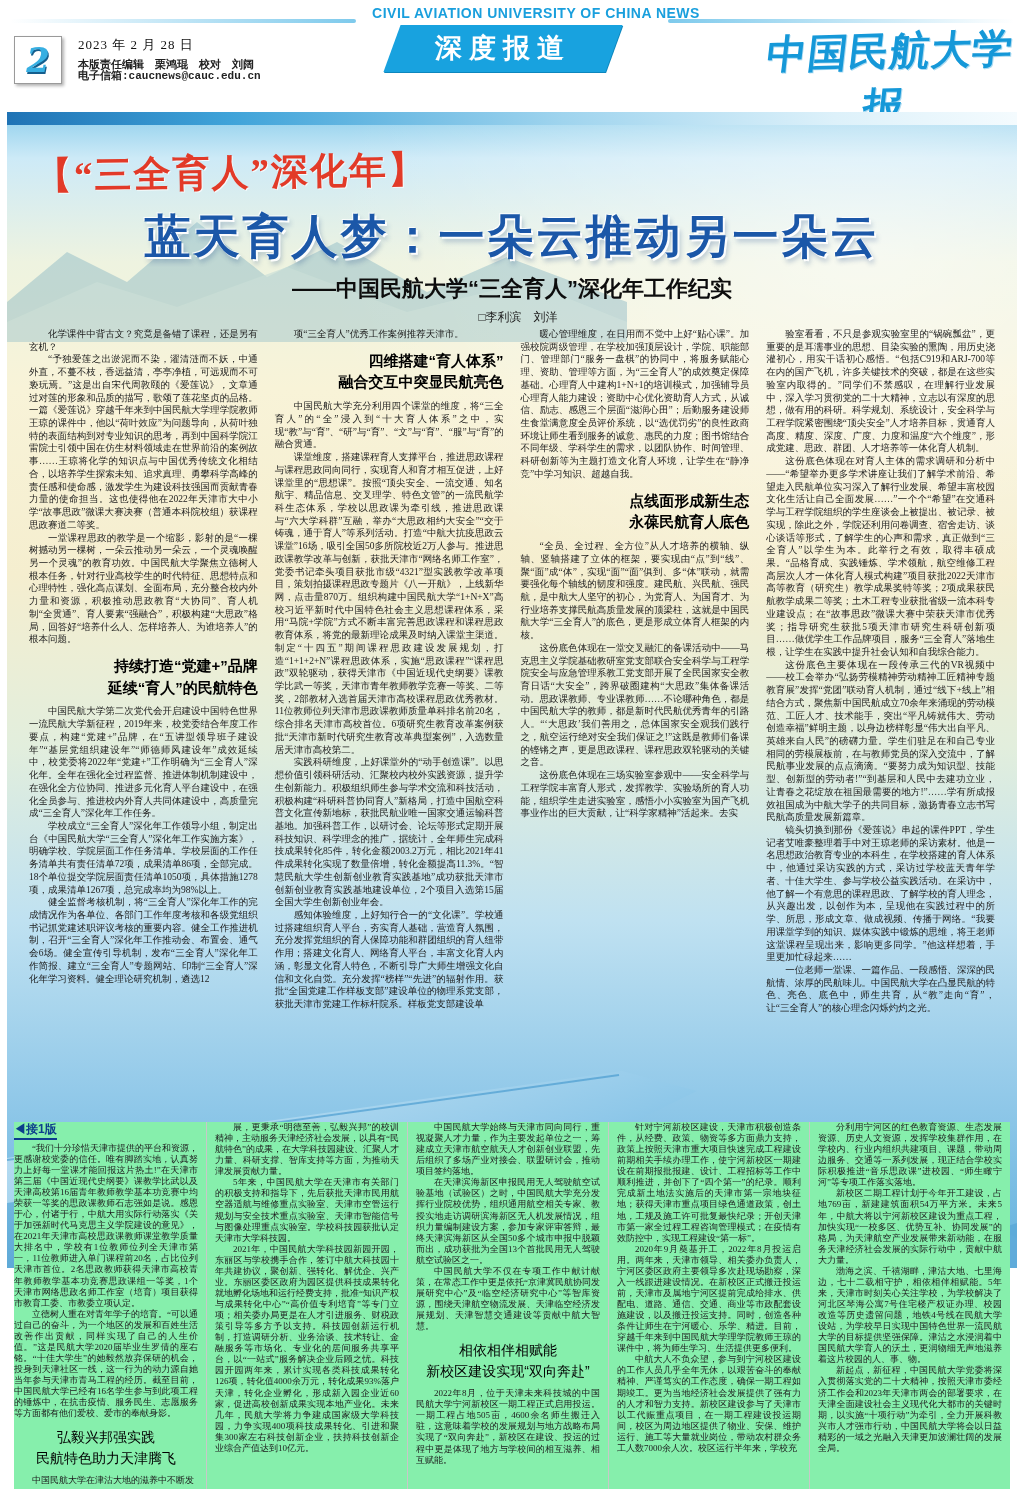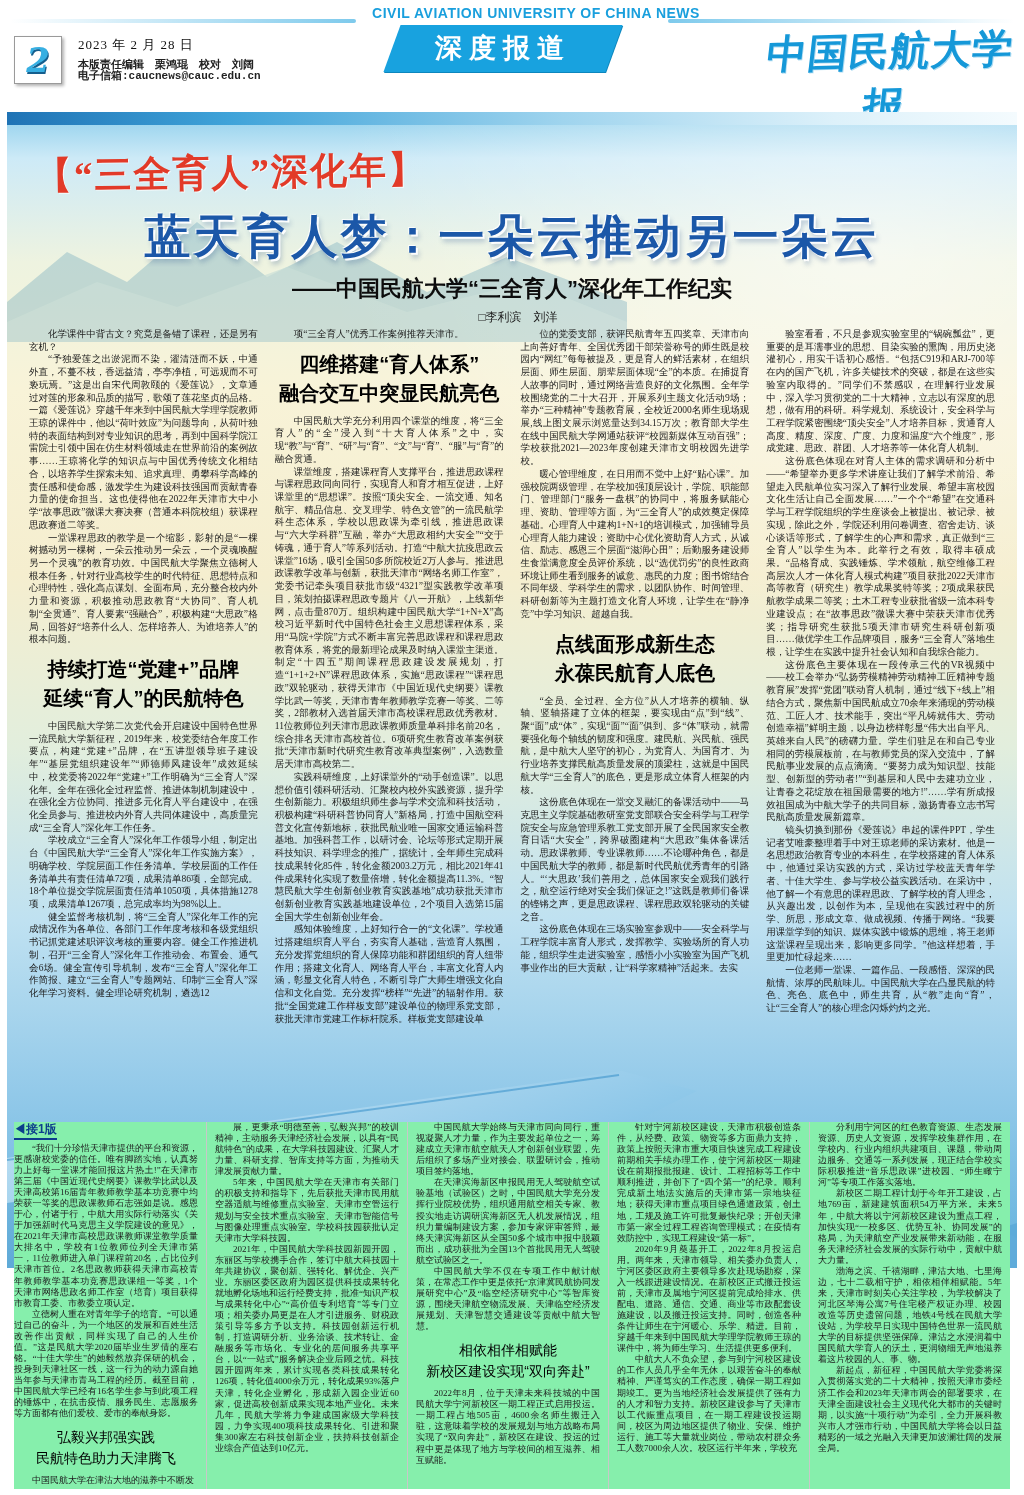--- a/index.html
+++ b/index.html
@@ -46,22 +46,22 @@
   .title { position:absolute; left:0; right:0; top:94px; text-align:center; font-weight:bold; font-size:46px;
            color:#1b57a8; letter-spacing:3px;
            text-shadow:2px 2px 0 rgba(255,255,255,.95), -1px -1px 0 rgba(255,255,255,.85), 3px 5px 5px rgba(40,80,140,.3); }
   .subtitle { position:absolute; left:0; right:0; top:162px; text-align:center;
               font-family:"Liberation Sans",sans-serif; font-weight:bold; font-size:22px; color:#0d0d0d; }
   .byline { position:absolute; left:12px; right:0; top:197px; text-align:center; font-size:12px; color:#222; }
 
   .cols { position:absolute; left:22px; right:22px; top:216px; bottom:6px; display:flex; gap:17px; overflow:hidden; }
   .col { flex:1 1 0; min-width:0; font-size:9.5px; line-height:1.34; text-align:justify; color:#1b1b1b; }
   .col p { margin:0; text-indent:2em; }
-  .subhead { font-family:"Liberation Sans",sans-serif; font-weight:bold; font-size:20px; line-height:1.45;
-             text-align:center; text-indent:0; margin:9px 0 7px; white-space:pre-line; color:#000; }
+  .subhead { font-family:"Liberation Sans",sans-serif; font-weight:bold; font-size:15px; line-height:1.45;
+             text-align:right; text-indent:0; margin:9px 0 7px; white-space:pre-line; color:#000; }
 
   
   .bottom { position:absolute; left:14px; right:14px; top:1122px; height:367px; display:flex; overflow:hidden; background:#86efac; }
   .bcol { flex:1 1 0; min-width:0; padding:0 8px; font-size:9px; line-height:1.23; text-align:justify;
           color:#1b1b1b; border-left:1px solid #c8c8c8; }
   .bcol:first-child { border-left:none; padding-left:0; }
   .bcol p { margin:0; text-indent:2em; }
   .cont-tag { display:inline-block; font-family:"Liberation Sans",sans-serif; font-weight:bold; font-size:12px;
               color:#0c3d8c; border-bottom:2px solid #0c3d8c; padding-bottom:1px; margin-bottom:3px; text-indent:0; }
   .bsubhead { font-family:"Liberation Sans",sans-serif; font-weight:normal; font-size:14px; line-height:1.5;
@@ -137,21 +137,20 @@
       <div class="col">
         <p>项“三全育人”优秀工作案例推荐天津市。</p>
         <div class="subhead">四维搭建“育人体系”
 融合交互中突显民航亮色</div>
         <p>中国民航大学充分利用四个课堂的维度，将“三全育人”的“全”浸入到“十大育人体系”之中，实现“教”与“育”、“研”与“育”、“文”与“育”、“服”与“育”的融合贯通。</p>
         <p>课堂维度，搭建课程育人支撑平台，推进思政课程与课程思政同向同行，实现育人和育才相互促进，上好课堂里的“思想课”。按照“顶尖安全、一流交通、知名航宇、精品信息、交叉理学、特色文管”的一流民航学科生态体系，学校以思政课为牵引线，推进思政课与“六大学科群”互融，举办“大思政相约大安全”“交于铸魂，通于育人”等系列活动。打造“中航大抗疫思政云课堂”16场，吸引全国50多所院校近2万人参与。推进思政课教学改革与创新，获批天津市“网络名师工作室”，党委书记牵头项目获批市级“4321”型实践教学改革项目，策划拍摄课程思政专题片《八一开航》，上线新华网，点击量870万。组织构建中国民航大学“1+N+X”高校习近平新时代中国特色社会主义思想课程体系，采用“马院+学院”方式不断丰富完善思政课程和课程思政教育体系，将党的最新理论成果及时纳入课堂主渠道。制定“十四五”期间课程思政建设发展规划，打造“1+1+2+N”课程思政体系，实施“思政课程”“课程思政”双轮驱动，获得天津市《中国近现代史纲要》课教学比武一等奖，天津市青年教师教学竞赛一等奖、二等奖，2部教材入选首届天津市高校课程思政优秀教材。11位教师位列天津市思政课教师质量单科排名前20名，综合排名天津市高校首位。6项研究生教育改革案例获批“天津市新时代研究生教育改革典型案例”，入选数量居天津市高校第二。</p>
         <p>实践科研维度，上好课堂外的“动手创造课”。以思想价值引领科研活动、汇聚校内校外实践资源，提升学生创新能力。积极组织师生参与学术交流和科技活动，积极构建“科研科普协同育人”新格局，打造中国航空科普文化宣传新地标，获批民航业唯一国家交通运输科普基地。加强科普工作，以研讨会、论坛等形式定期开展科技知识、科学理念的推广，据统计，全年师生完成科技成果转化85件，转化金额2003.2万元，相比2021年41件成果转化实现了数量倍增，转化金额提高11.3%。“智慧民航大学生创新创业教育实践基地”成功获批天津市创新创业教育实践基地建设单位，2个项目入选第15届全国大学生创新创业年会。</p>
         <p>感知体验维度，上好知行合一的“文化课”。学校通过搭建组织育人平台，夯实育人基础，营造育人氛围，充分发挥党组织的育人保障功能和群团组织的育人纽带作用；搭建文化育人、网络育人平台，丰富文化育人内涵，彰显文化育人特色，不断引导广大师生增强文化自信和文化自觉。充分发挥“榜样”“先进”的辐射作用。获批“全国党建工作样板支部”建设单位的物理系党支部，获批天津市党建工作标杆院系。样板党支部建设单</p>
       </div>
       <div class="col">
-        <p>位的党委支部，获评民航青年五四奖章、天津市向上向善好青年、全国优秀团干部荣誉称号的师生既是校园内“网红”每每被提及，更是育人的鲜活素材，在组织层面、师生层面、朋辈层面体现“全”的本质。在捕捉育人故事的同时，通过网络营造良好的文化氛围。全年学校围绕党的二十大召开，开展系列主题文化活动9场；举办“三种精神”专题教育展，全校近2000名师生现场观展,线上图文展示浏览量达到34.15万次；教育部大学生在线中国民航大学网通站获评“校园新媒体互动百强”；学校获批2021—2023年度创建天津市文明校园先进学校。</p>
         <p>暖心管理维度，在日用而不觉中上好“贴心课”。加强校院两级管理，在学校加强顶层设计，学院、职能部门、管理部门“服务一盘棋”的协同中，将服务赋能心理、资助、管理等方面，为“三全育人”的成效奠定保障基础。心理育人中建构1+N+1的培训模式，加强辅导员心理育人能力建设；资助中心优化资助育人方式，从诚信、励志、感恩三个层面“滋润心田”；后勤服务建设师生食堂满意度全员评价系统，以“选优罚劣”的良性政商环境让师生看到服务的诚意、惠民的力度；图书馆结合不同年级、学科学生的需求，以团队协作、时间管理、科研创新等为主题打造文化育人环境，让学生在“静净竞”中学习知识、超越自我。</p>
         <div class="subhead">点线面形成新生态
 永葆民航育人底色</div>
         <p>“全员、全过程、全方位”从人才培养的横轴、纵轴、竖轴搭建了立体的框架，要实现由“点”到“线”、聚“面”成“体”，实现“面”“面”俱到、多“体”联动，就需要强化每个轴线的韧度和强度。建民航、兴民航、强民航，是中航大人坚守的初心，为党育人、为国育才、为行业培养支撑民航高质量发展的顶梁柱，这就是中国民航大学“三全育人”的底色，更是形成立体育人框架的内核。</p>
         <p>这份底色体现在一堂交叉融汇的备课活动中——马克思主义学院基础教研室党支部联合安全科学与工程学院安全与应急管理系教工党支部开展了全民国家安全教育日话“大安全”，跨界破圈建构“大思政”集体备课活动。思政课教师、专业课教师……不论哪种角色，都是中国民航大学的教师，都是新时代民航优秀青年的引路人。“‘大思政’我们善用之，总体国家安全观我们践行之，航空运行绝对安全我们保证之!”这既是教师们备课的铿锵之声，更是思政课程、课程思政双轮驱动的关键之音。</p>
         <p>这份底色体现在三场实验室参观中——安全科学与工程学院丰富育人形式，发挥教学、实验场所的育人功能，组织学生走进实验室，感悟小小实验室为国产飞机事业作出的巨大贡献，让“科学家精神”活起来。去实</p>
       </div>
       <div class="col">
         <p>验室看看，不只是参观实验室里的“锅碗瓢盆”，更重要的是耳濡事业的思想、目染实验的熏陶，用历史浇灌初心，用实干话初心感悟。“包括C919和ARJ-700等在内的国产飞机，许多关键技术的突破，都是在这些实验室内取得的。”同学们不禁感叹，在理解行业发展中，深入学习贯彻党的二十大精神，立志以有深度的思想，做有用的科研。科学规划、系统设计，安全科学与工程学院紧密围绕“顶尖安全”人才培养目标，贯通育人高度、精度、深度、广度、力度和温度“六个维度”，形成党建、思政、群团、人才培养等一体化育人机制。</p>
         <p>这份底色体现在对育人主体的需求调研和分析中——“希望举办更多学术讲座让我们了解学术前沿、希望走入民航单位实习深入了解行业发展、希望丰富校园文化生活让自己全面发展……”一个个“希望”在交通科学与工程学院组织的学生座谈会上被提出、被记录、被实现，除此之外，学院还利用问卷调查、宿舍走访、谈心谈话等形式，了解学生的心声和需求，真正做到“三全育人”以学生为本。此举行之有效，取得丰硕成果。“品格育成、实践锤炼、学术领航，航空维修工程高层次人才一体化育人模式构建”项目获批2022天津市高等教育（研究生）教学成果奖特等奖；2项成果获民航教学成果二等奖；土木工程专业获批省级一流本科专业建设点；在“故事思政”微课大赛中荣获天津市优秀奖；指导研究生获批5项天津市研究生科研创新项目……做优学生工作品牌项目，服务“三全育人”落地生根，让学生在实践中提升社会认知和自我综合能力。</p>

